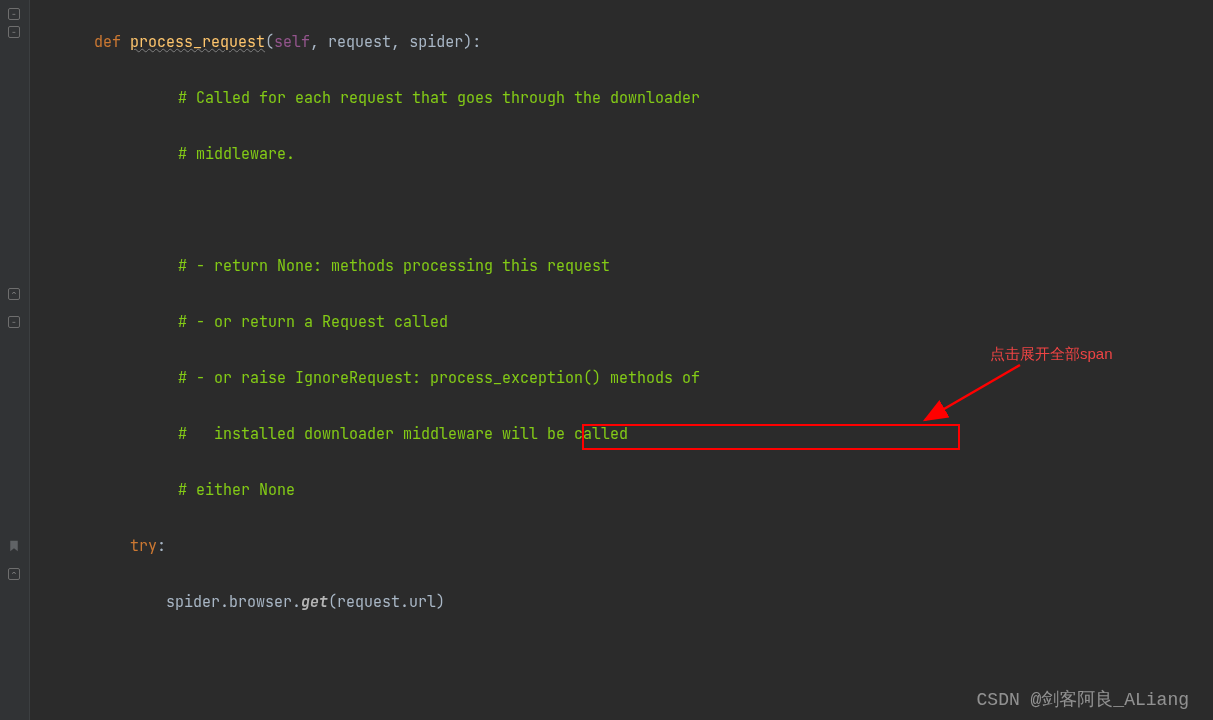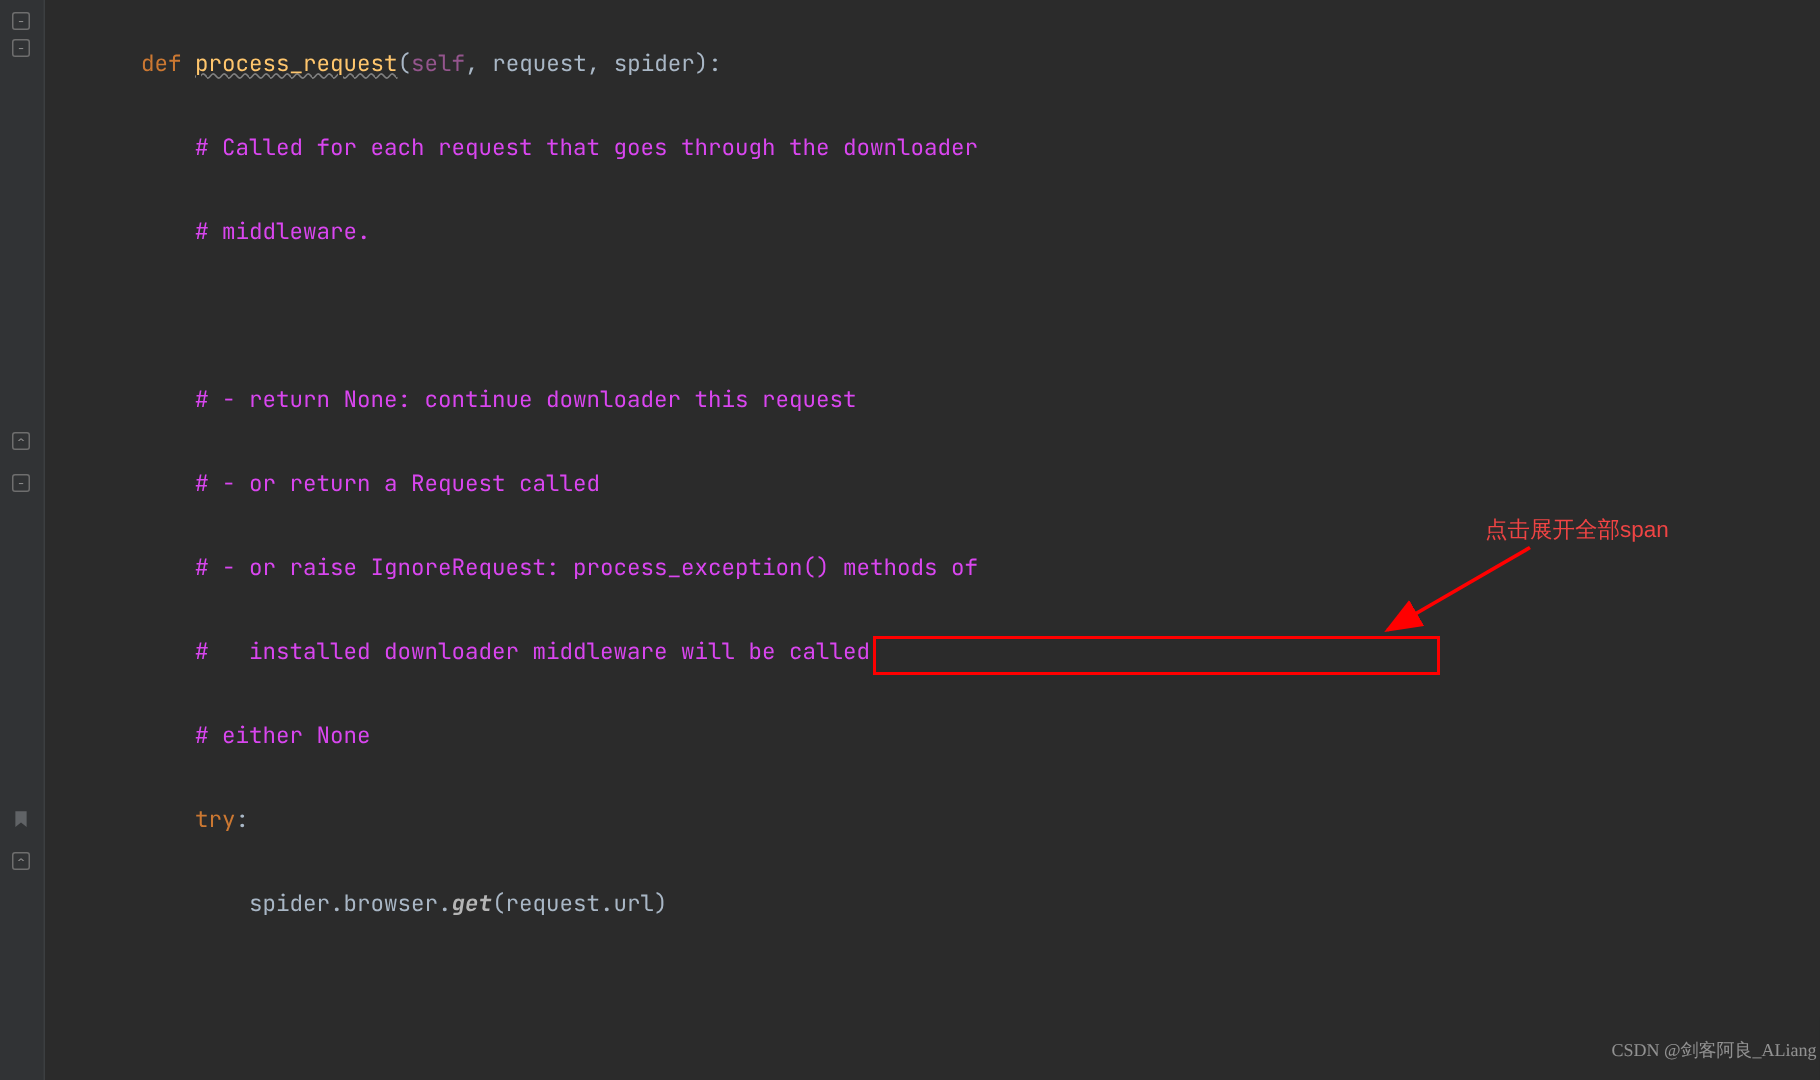--- a/index.html
+++ b/index.html
@@ -46,44 +46,44 @@
     flex: 1;
     padding-left: 8px;
     position: relative;
     white-space: pre;
   }
   .line { height: 28px; padding-left: 20px; }
   .kw  { color: #cc7832; }              
   .fn  { color: #ffc66d; } 
   .fnbi{ color: #b5b5b5; font-style: italic; font-weight:bold; }
   .self{ color: #94558d; }
-  .comm{ color: #d946ef; }
+  .comm{ color: #84cc16; margin-left: 48px; }
   .squiggly {
     text-decoration: underline wavy #808080;
     text-decoration-thickness: 1px;
   }
   
   .annotation {
     position: absolute;
     color: #ef4444;
     font-family: "Microsoft YaHei", sans-serif;
     font-size: 15px;
   }
   .red-box {
     position:absolute;
     border: 2px solid #ff0000;
   }
   .arrow-svg { position:absolute; pointer-events:none; }
   .watermark {
     position: absolute;
     bottom: 6px;
-    right: 2px;
+    right: 24px;
     color: rgba(230,230,230,0.55);
-    font-family: Liberation Serif, serif;
-    font-size: 12px;
+    font-family: Liberation Mono, monospace;
+    font-size: 18px;
   }
 </style>
 </head>
 <body>
 
 <div class="editor">
   <div class="gutter">
     <div class="gutter-mark" style="top:7px">
         <div class="fold-icon">−</div>
       </div>
@@ -106,21 +106,21 @@
     <div class="gutter-mark" style="top:567px">
         <div class="fold-icon">⌃</div>
       </div>
   </div>
 
   <div class="code-area">
 <div class="line">    <span class="kw">def </span><span class="fn squiggly">process_request</span><span>(</span><span class="self">self</span><span>, </span><span>request</span><span>, </span><span>spider</span><span>):</span></div>
 <div class="line">        <span class="comm"># Called for each request that goes through the downloader</span></div>
 <div class="line">        <span class="comm"># middleware.</span></div>
 <div class="line"></div>
-<div class="line">        <span class="comm"># - return None: continue downloader this request</span></div>
+<div class="line">        <span class="comm"># - return None: methods processing this request</span></div>
 <div class="line">        <span class="comm"># - or return a Request called</span></div>
 <div class="line">        <span class="comm"># - or raise IgnoreRequest: process_exception() methods of</span></div>
 <div class="line">        <span class="comm">#   installed downloader middleware will be called</span></div>
 <div class="line">        <span class="comm"># either None</span></div>
 <div class="line">        <span class="kw">try</span><span>:</span></div>
 <div class="line">            <span>spider.browser.</span><span class="fnbi">get</span><span>(</span><span>request.url</span><span>)</span></div>
 
 
 
 

